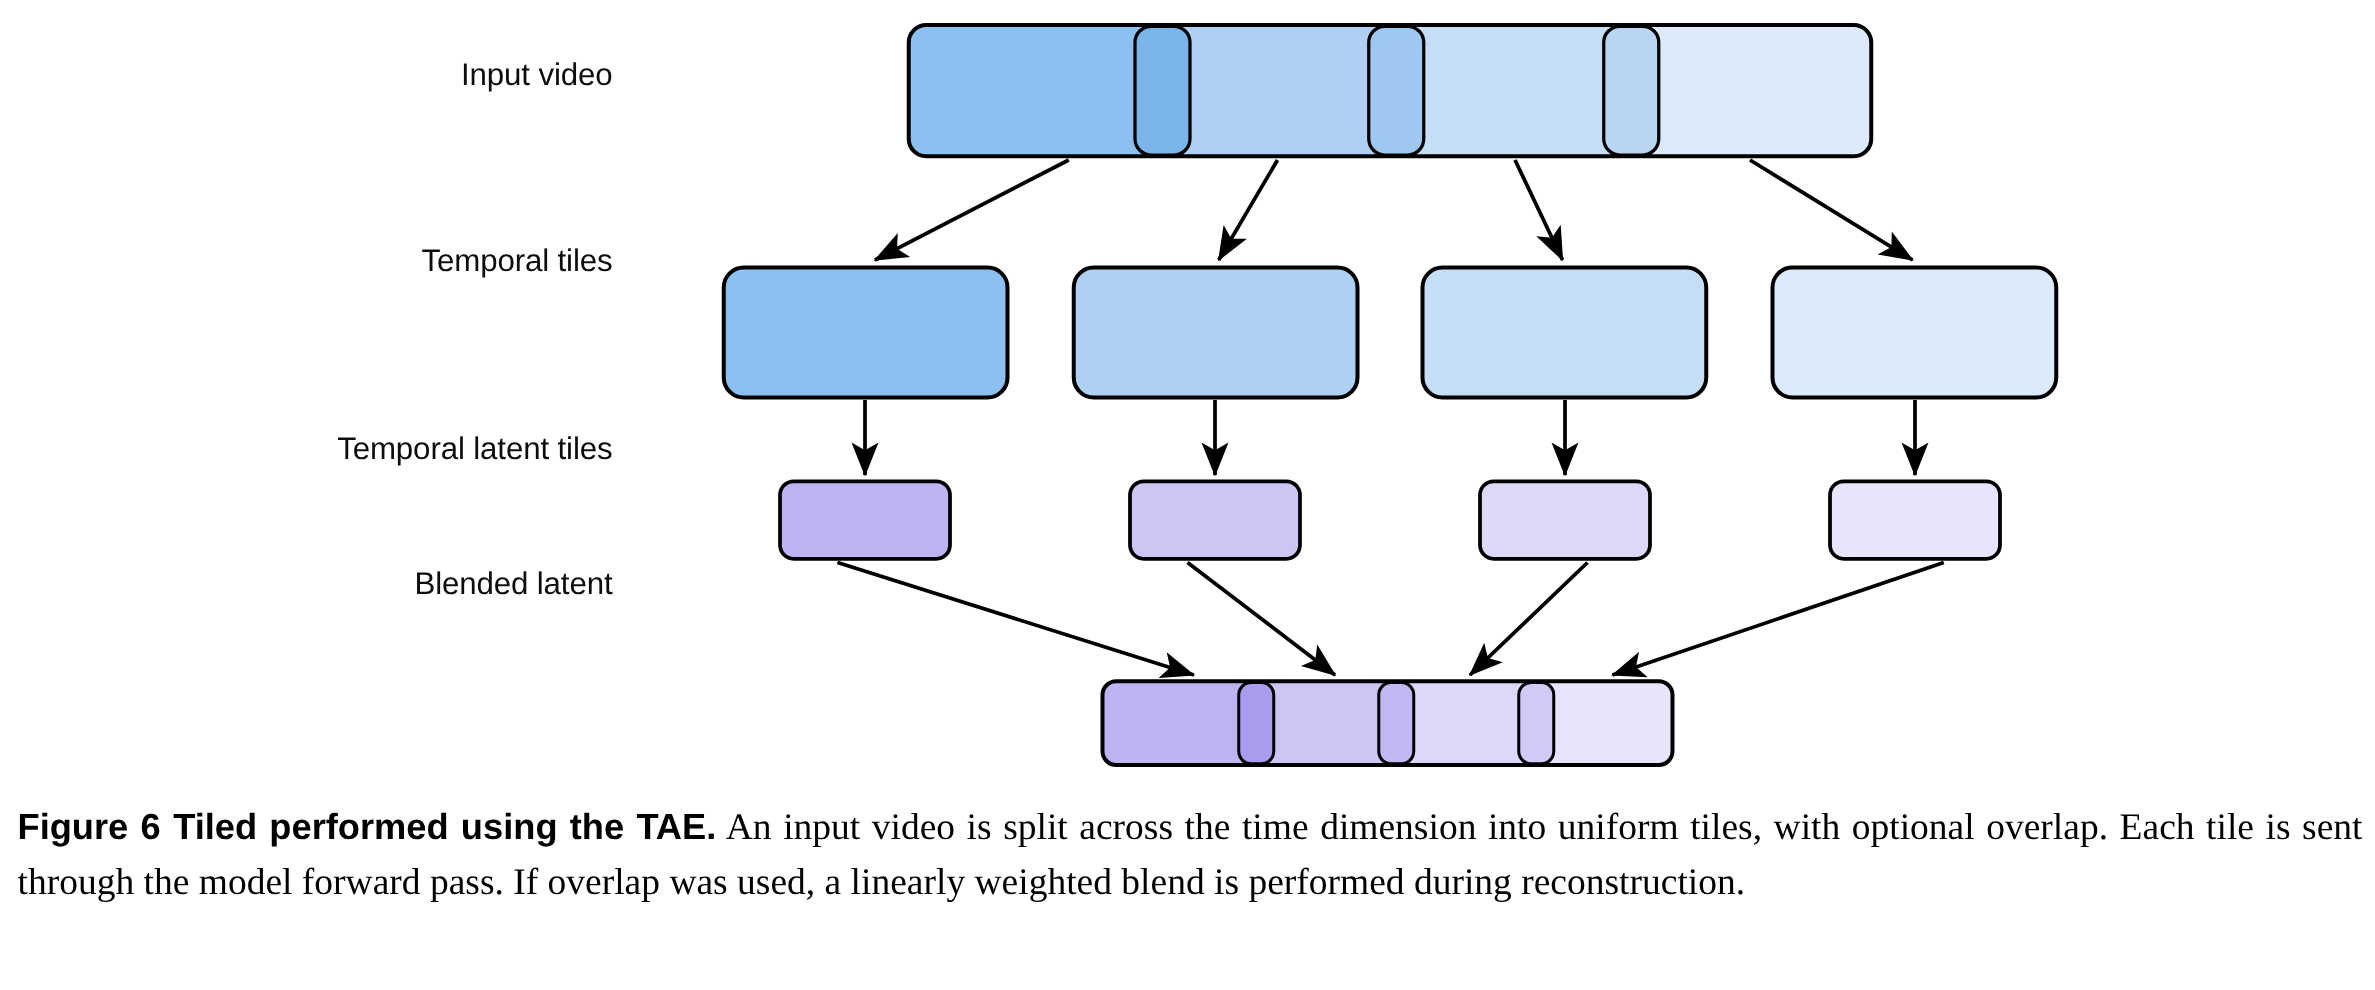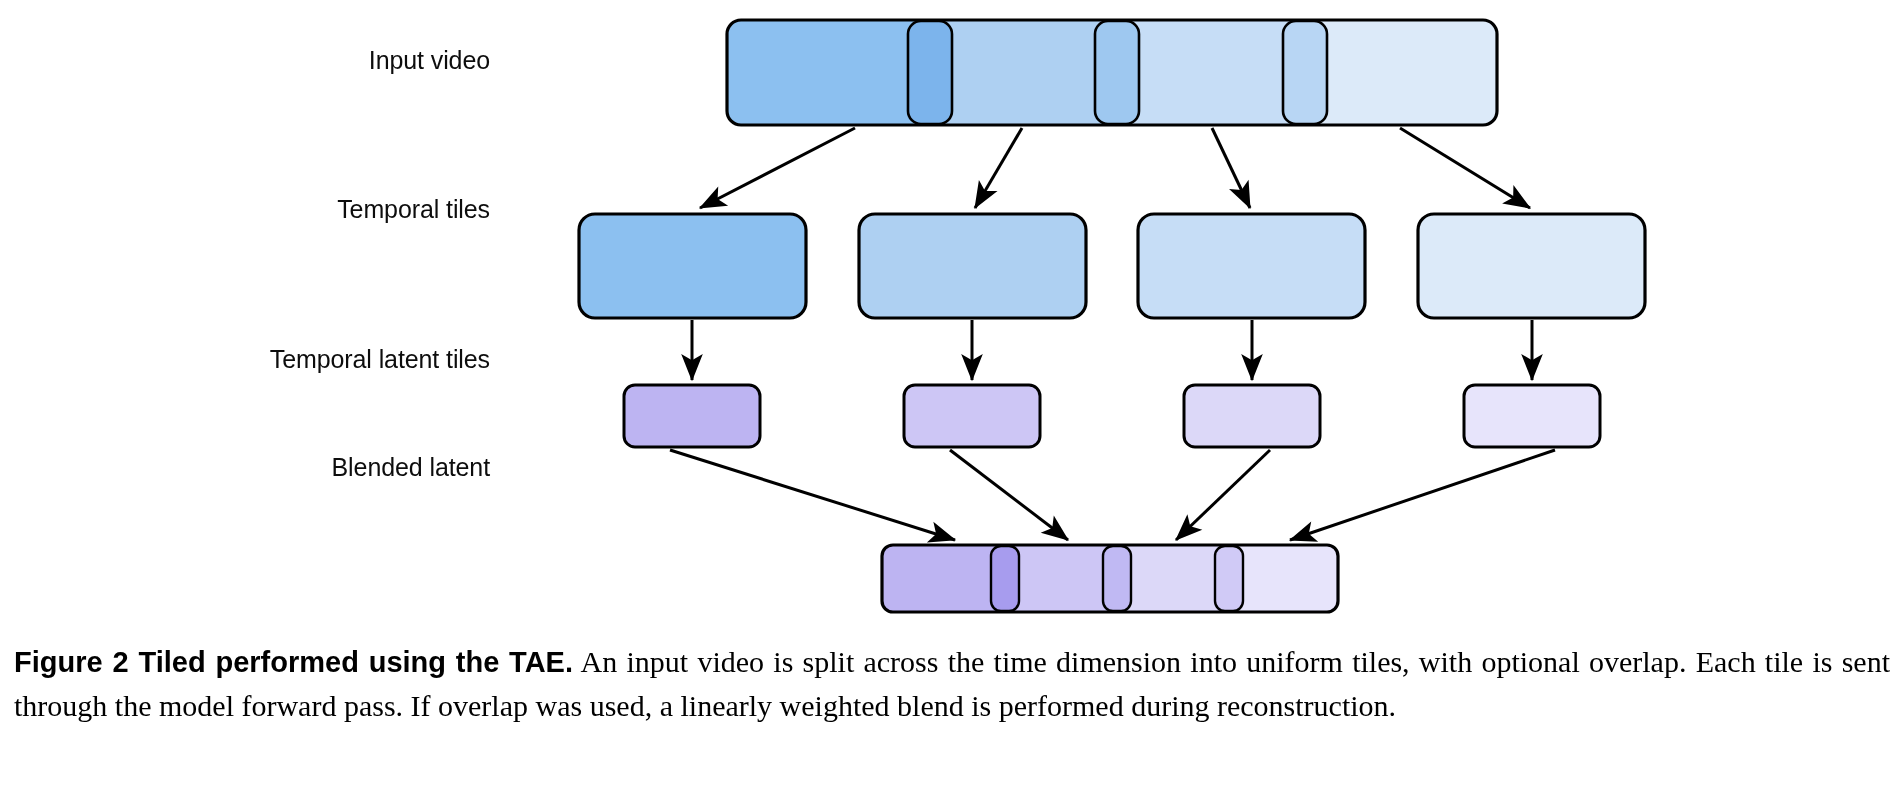--- a/index.html
+++ b/index.html
@@ -92,17 +92,17 @@
           <rect x="1226" y="545" width="112" height="67" fill="#e7e4fb"></rect>
         </g>
         <rect x="991" y="546" width="28" height="65" rx="10" ry="10" fill="#a79cee" stroke="#000000" stroke-width="2.4"></rect>
         <rect x="1103" y="546" width="28" height="65" rx="10" ry="10" fill="#c0b9f3" stroke="#000000" stroke-width="2.4"></rect>
         <rect x="1215" y="546" width="28" height="65" rx="10" ry="10" fill="#d0caf6" stroke="#000000" stroke-width="2.4"></rect>
         <rect x="882" y="545" width="456" height="67" rx="11" ry="11" fill="none" stroke="#000000" stroke-width="3.2"></rect>
       </g>
   </svg>
 
   <div class="caption">
-    <b>Figure 2</b><span class="cap-gap"></span><b>Tiled performed using the TAE.</b>
+    <b>Figure 6</b><span class="cap-gap"></span><b>Tiled performed using the TAE.</b>
     <span>An input video is split across the time dimension into uniform tiles, with optional overlap. Each tile is sent through the model forward pass. If overlap was used, a linearly weighted blend is performed during reconstruction.</span>
   </div>
 
 </div>
 
 </body></html>

